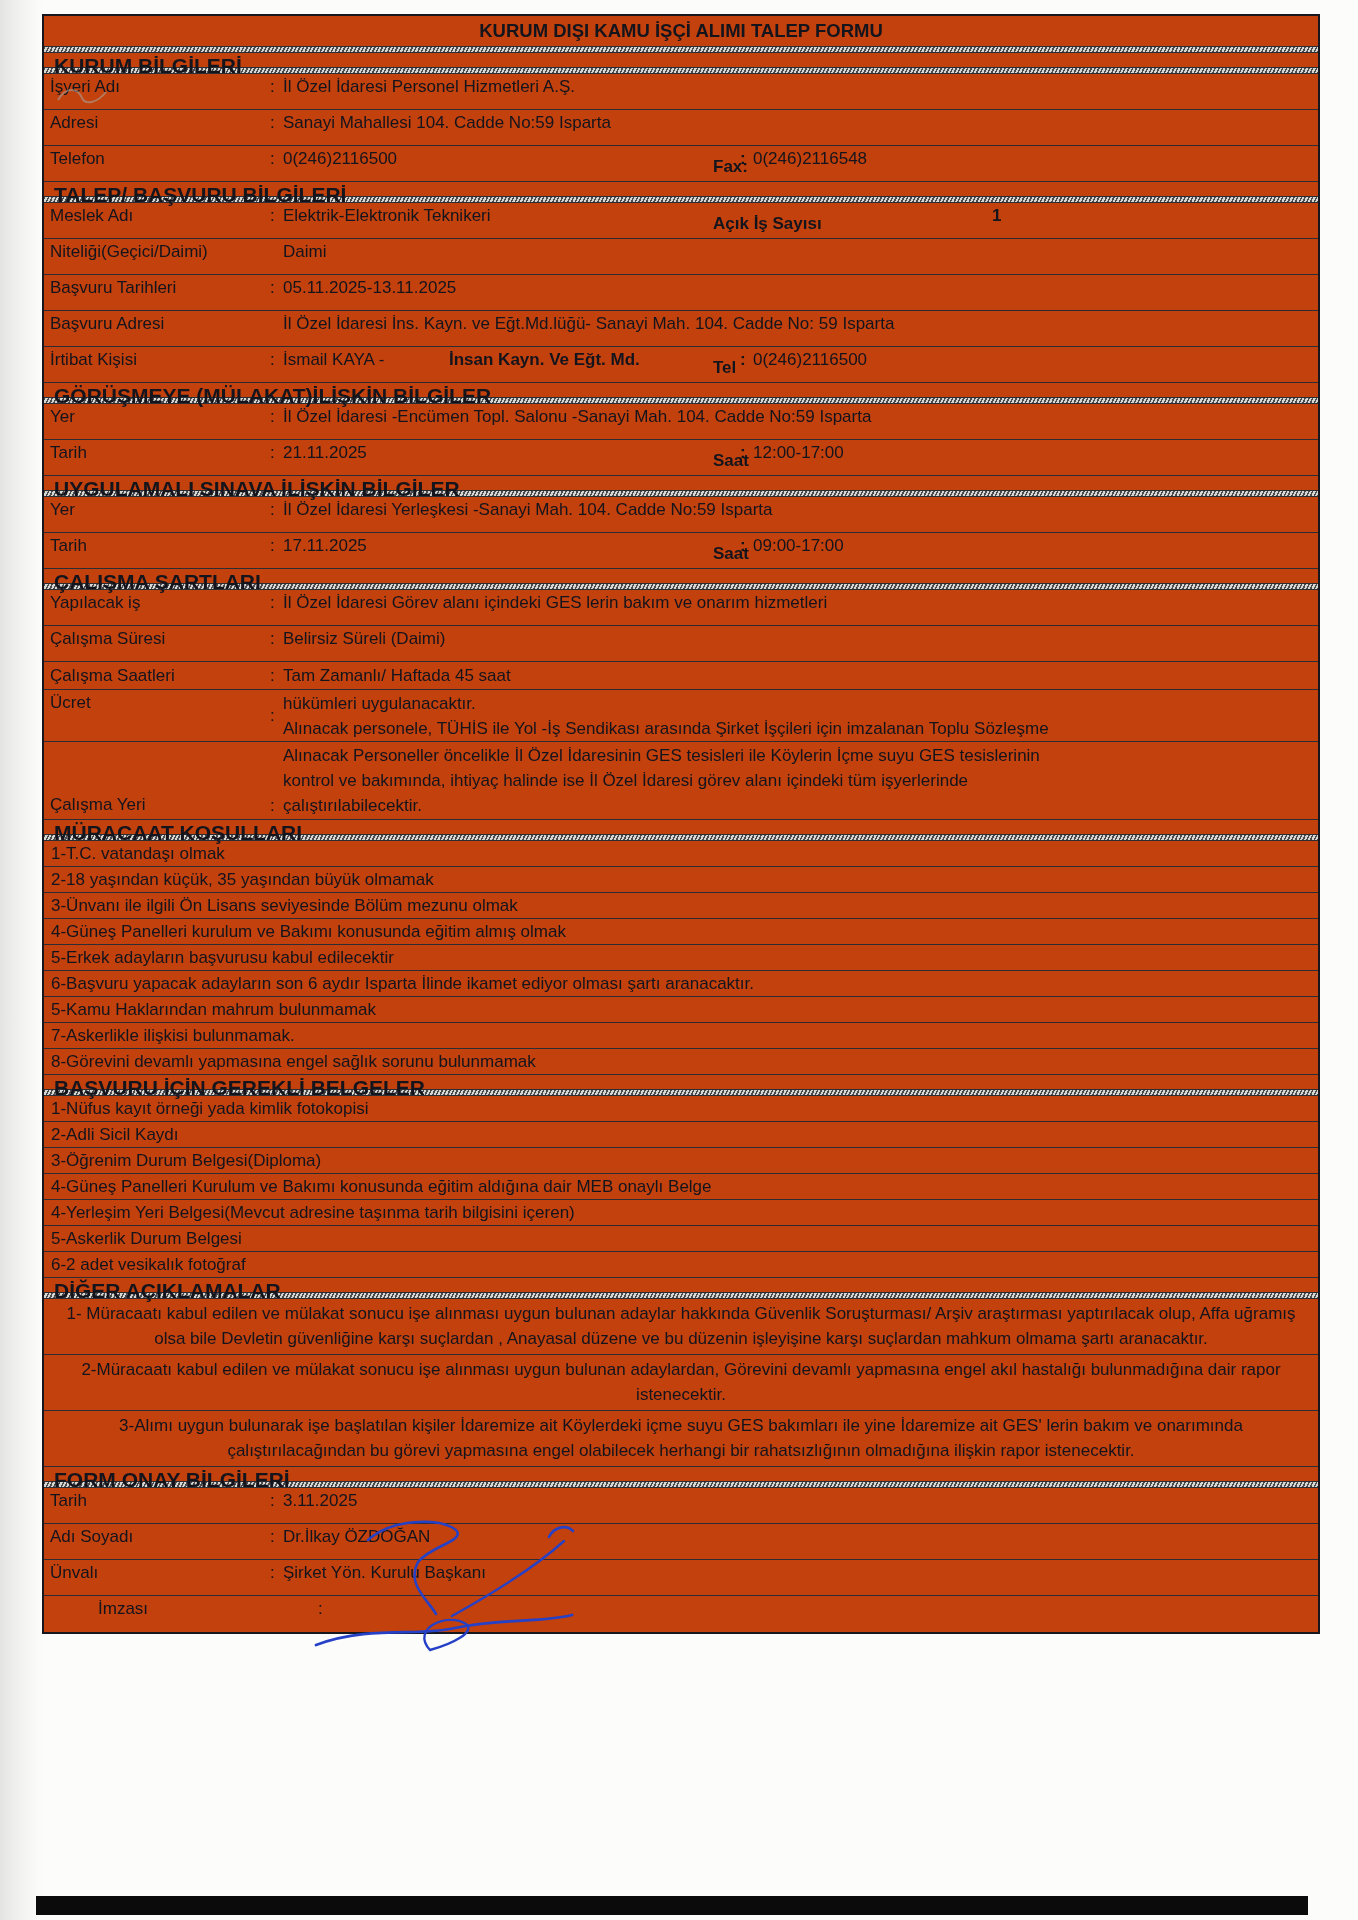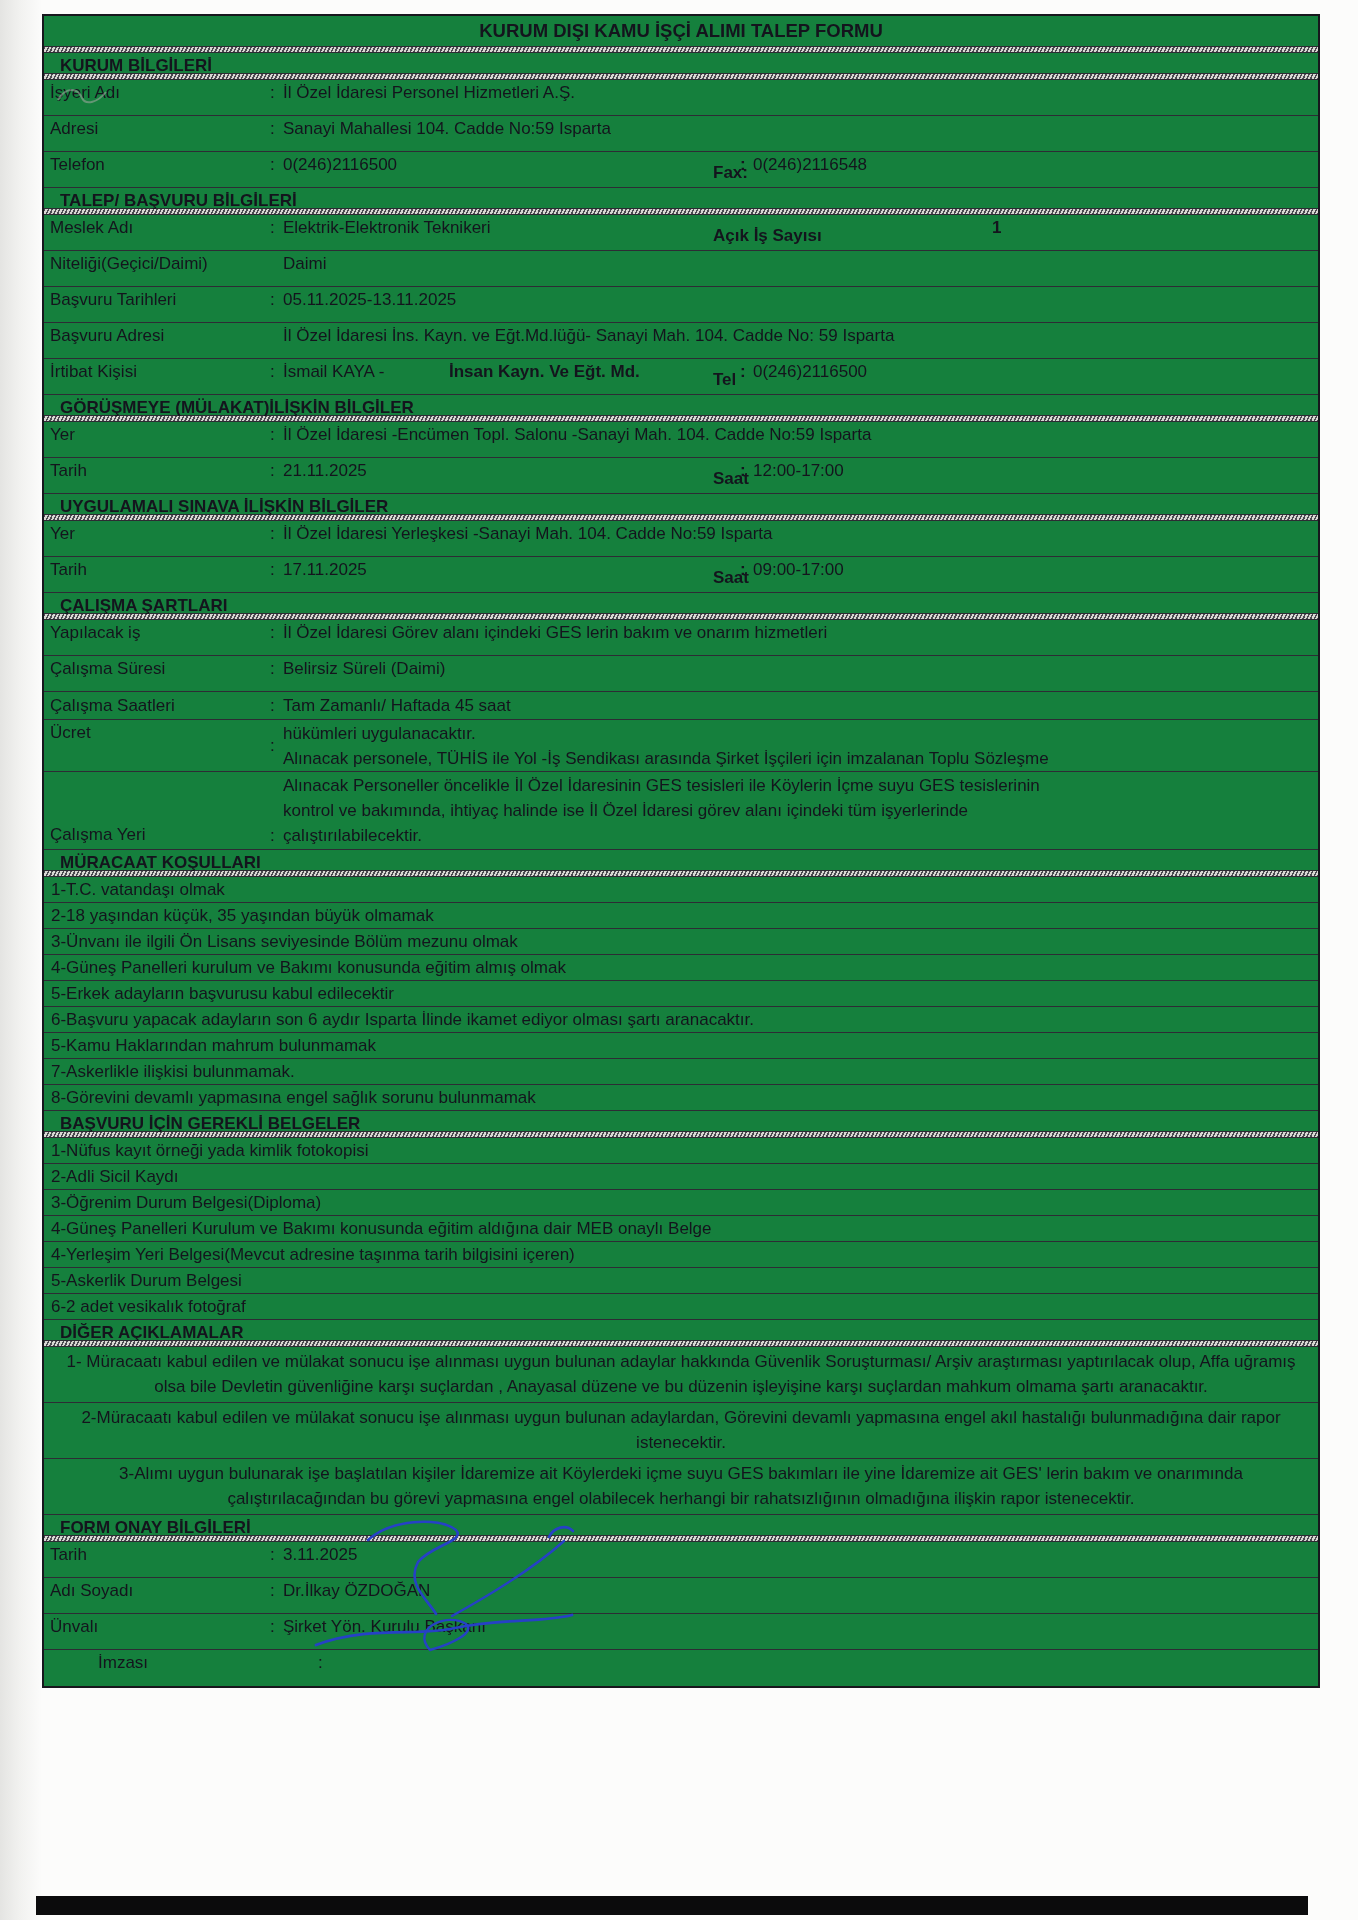--- a/index.html
+++ b/index.html
@@ -11,35 +11,35 @@
     font-family: "Liberation Sans", sans-serif;
     color: #14141d;
     overflow: hidden;
   }
   .edge {
     position:absolute; left:0; top:0; bottom:0; width:42px;
     background: linear-gradient(90deg,#e4e4e2 0,#f1f1ef 45%,#fcfcfb 100%);
   }
   .form {
     position:absolute; left:42px; top:14px; width:1278px;
-    background:#15803d;
+    background:#c2410c;
     border:2px solid #17171d;
   }
   .trow {
     height:30px; line-height:30px; text-align:center;
     font-weight:bold; font-size:18.5px;
   }
   .hatch {
     height:7px;
     border-top:1px solid #2c2c33; border-bottom:1px solid #2c2c33;
     background: repeating-linear-gradient(115deg,#4a4a50 0 1.5px,#d7d7d2 1.5px 3.4px);
   }
   .shdr {
-    height:20px; line-height:25px; padding-left:16px;
-    font-weight:bold; font-size:17px;
+    height:14px; line-height:25px; padding-left:10px;
+    font-weight:bold; font-size:21px;
   }
   .row {
     position:relative; height:36px; line-height:25px;
     font-size:17px; border-bottom:1px solid #2c2c34;
   }
   .row.h2 { height:52px; }
   .row.h3 { height:78px; }
   .row.hs { height:28px; line-height:28px;text-decoration:underline; }
   .lbl  { position:absolute; left:6px;  top:0; white-space:nowrap; }
   .sep  { position:absolute; left:226px; top:0; }

